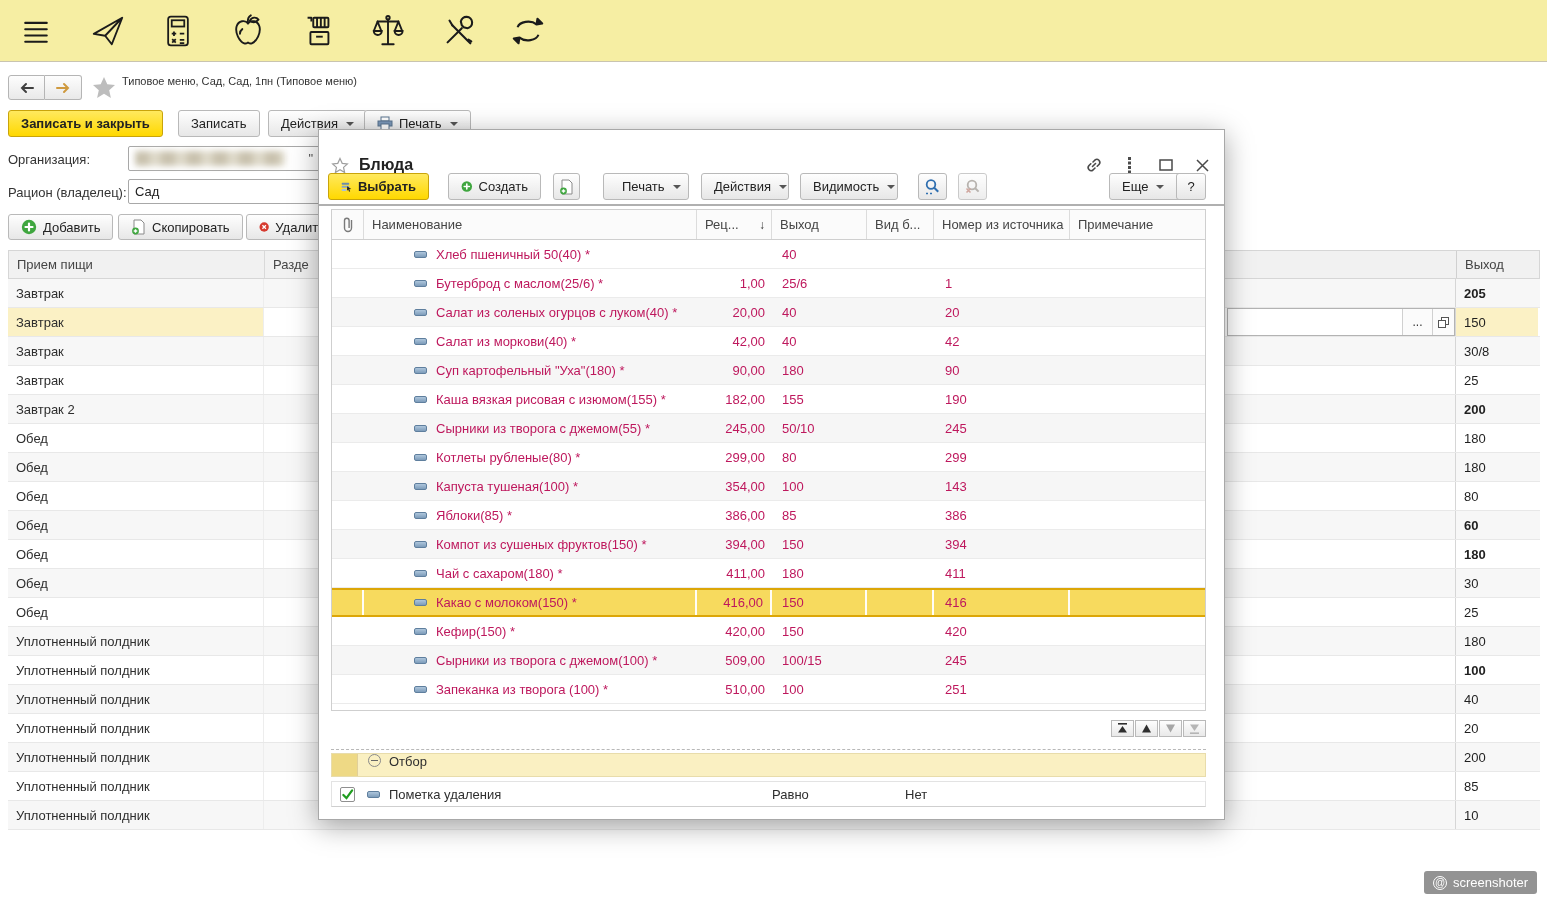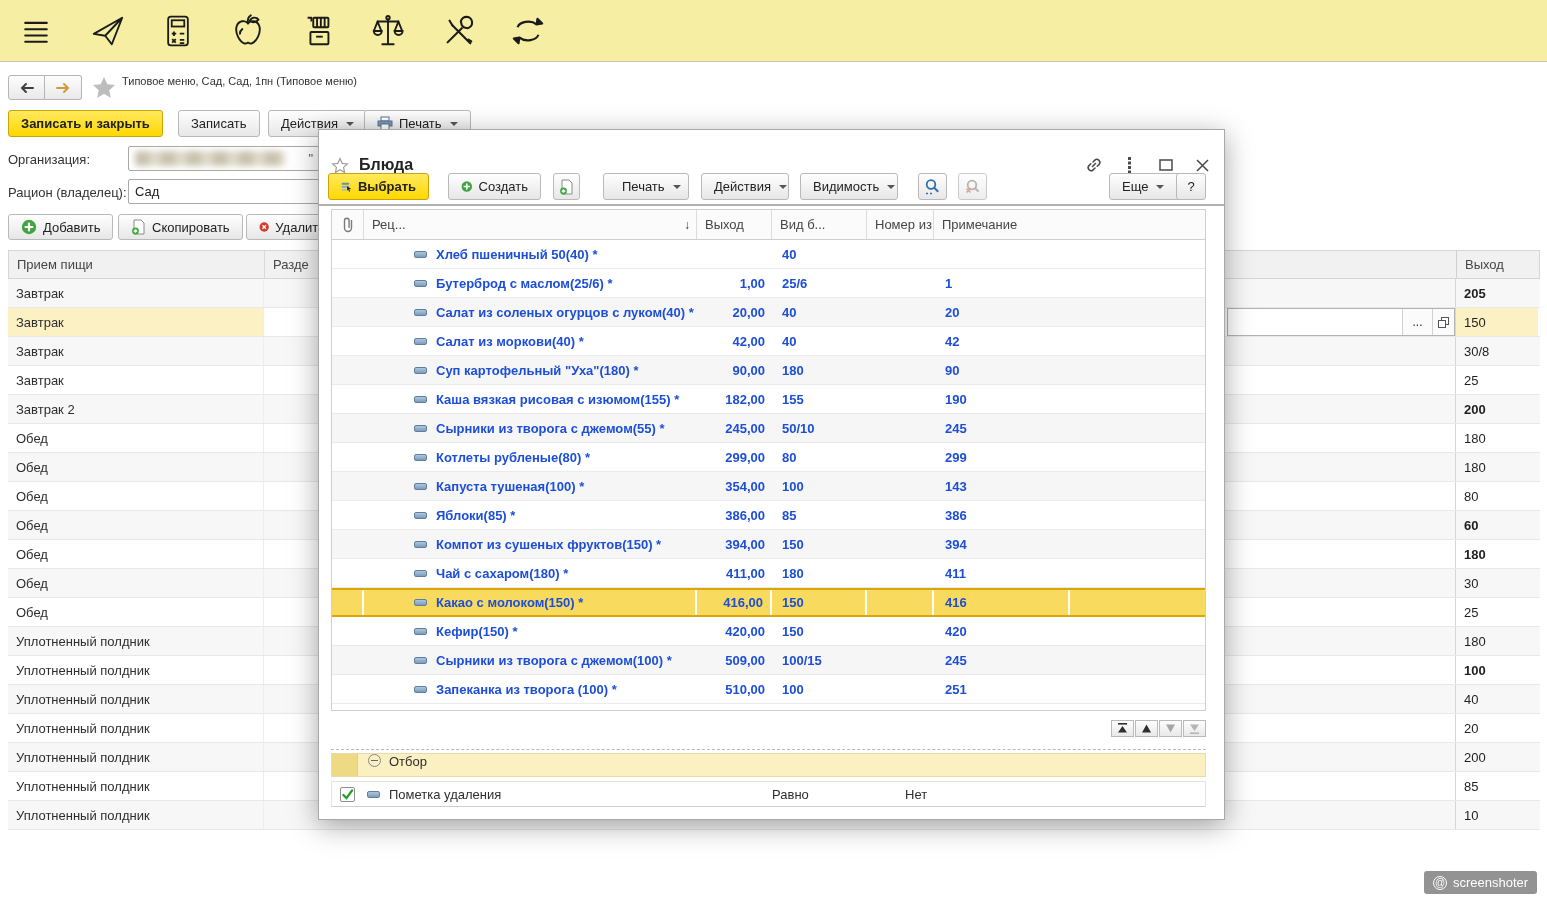--- a/index.html
+++ b/index.html
@@ -83,21 +83,21 @@
 
   .dish-table { position:absolute; left:12px; top:79px; width:875px; height:502px; border:1px solid #cfcfcf; overflow:hidden; }
   .dish-head { display:grid; grid-template-columns:32px 333px 75px 95px 67px 136px 1fr; height:30px;
     background:#fbfbfb; border-bottom:1px solid #cfcfcf; color:#454545; }
   .dish-head > div { display:flex; align-items:center; padding-left:8px; border-right:1px solid #dcdcdc; overflow:hidden; white-space:nowrap; }
   .dish-head > div:last-child { border-right:none; }
   .dish-head .h-attach { justify-content:center; padding-left:0; }
   .sort-arrow { margin-left:auto; padding-right:6px; color:#333; font-size:12px; }
 
   .dish-row { display:grid; grid-template-columns:32px 333px 75px 95px 67px 136px 1fr; height:29px;
-    border-bottom:1px solid #ebebeb; background:#fff; color:#1d4ed8;font-weight:bold; }
+    border-bottom:1px solid #ebebeb; background:#fff; color:#be185d; }
   .dish-row.alt { background:#f6f6f6; }
   .dish-row > div { display:flex; align-items:center; overflow:hidden; white-space:nowrap; }
   .dish-row .d-name { padding-left:50px; gap:9px; }
   .dish-row .d-rec { justify-content:flex-end; padding-right:7px; }
   .dish-row .d-out { padding-left:10px; }
   .dish-row .d-src { padding-left:11px; }
   .dish-row.sel { background:#f7da5e; border-top:2px solid #dca607; border-bottom:2px solid #dca607; }
   .dish-row.sel > div { border-right:2px solid rgba(255,255,255,.95); }
   .dish-row.sel > div:last-child { border-right:none; }
   .dash-ic { width:13px; height:7px; border:1px solid #5f7f9e; border-radius:2px;
@@ -489,20 +489,21 @@
   </div>
   <div class="dlg-sep"></div>
 
   <div class="dish-table">
     <div class="dish-head">
       <div class="h-attach">
         <svg width="12" height="17" viewBox="0 0 12 17" fill="none" stroke="#7a7a7a" stroke-width="1.4">
           <path d="M9.5 4v8a3.5 3.5 0 0 1-7 0V4.5a2.3 2.3 0 0 1 4.6 0V12"></path>
           </svg>
       </div>
+      <div>Наименование</div>
       <div>
         <span>Рец...</span>
         <span class="sort-arrow">↓</span>
       </div>
       <div>Выход</div>
       <div>Вид б...</div>
       <div>Номер из источника</div>
       <div>Примечание</div>
     </div>
     <div id="dish-rows">

